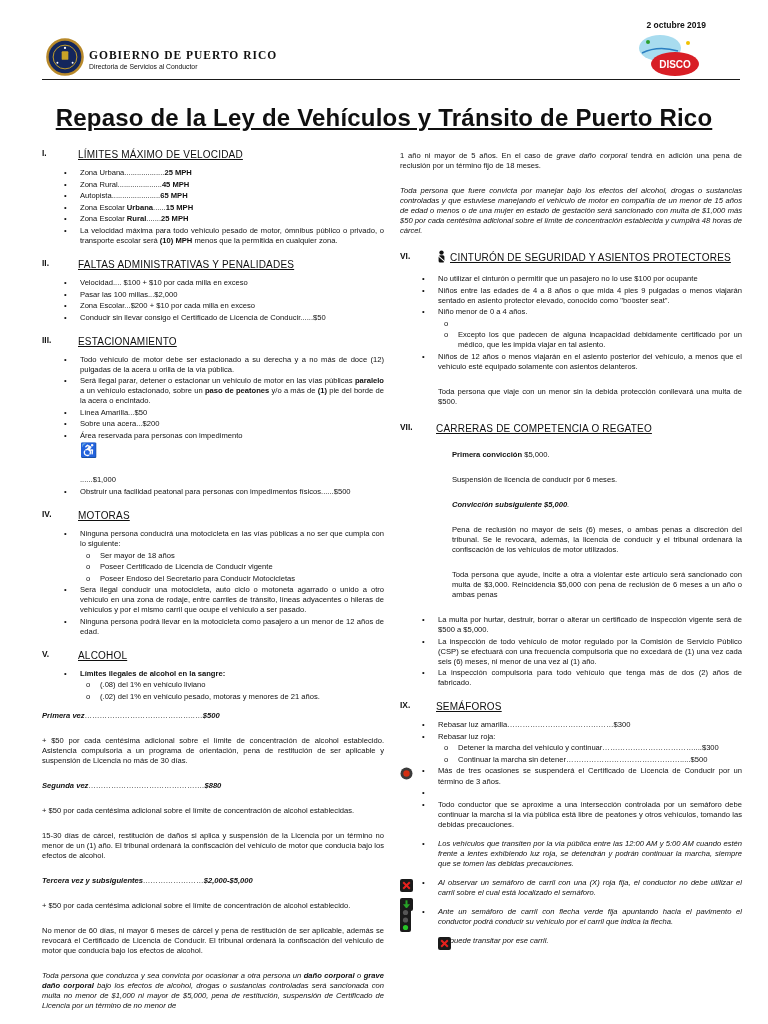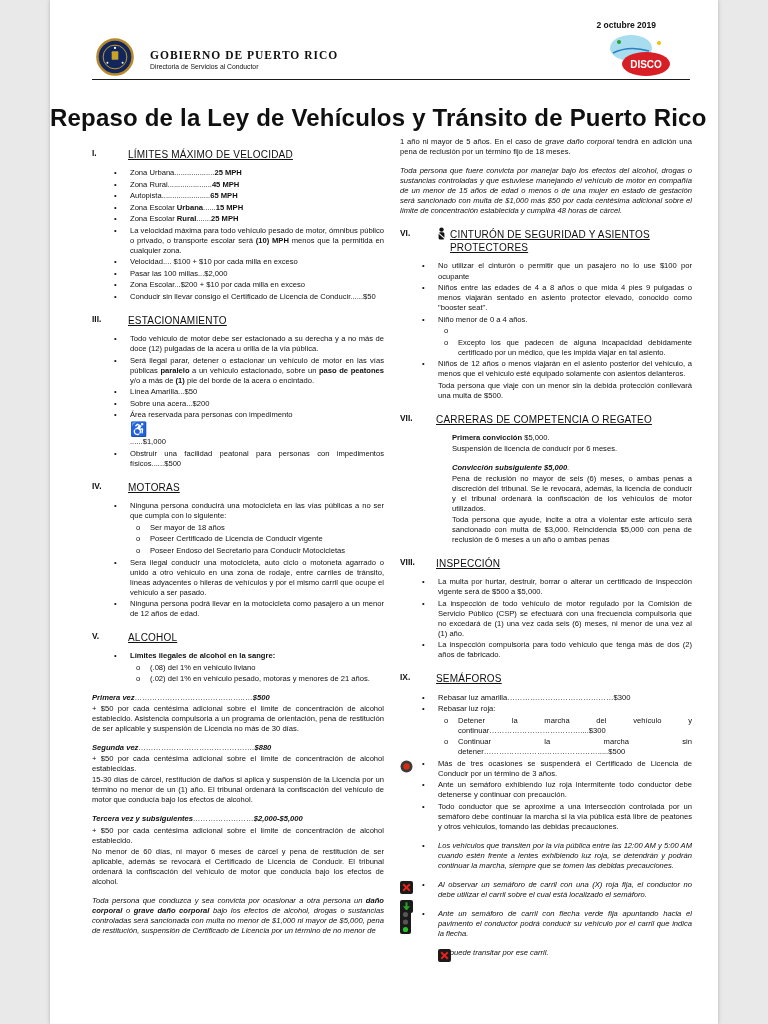--- a/index.html
+++ b/index.html
@@ -1,47 +1,47 @@
 <!DOCTYPE html>
 <html><head>
 <meta charset="utf-8">
 <style>
   html,body{margin:0;padding:0;background:#e9e9e9;}
-  .page{position:relative;width:668px;height:1024px;background:#ffffff;margin:0 auto;
+  .page{position:relative;width:768px;height:1024px;background:#ffffff;margin:0 auto;
         font-family:"Liberation Sans",sans-serif;color:#101010;overflow:hidden;
         box-shadow:0 0 4px rgba(0,0,0,.25);}
   
   .date{position:absolute;top:20px;right:62px;font-size:8.5px;font-weight:bold;}
-  .brand{position:absolute;top:38px;left:46px;display:flex;gap:16px;align-items:center;}
+  .brand{position:absolute;top:38px;left:46px;display:flex;gap:5px;align-items:center;}
   .brand .txt .t1{font-family:"Liberation Serif",serif;font-weight:bold;font-size:11.5px;letter-spacing:1px;}
   .brand .txt .t2{font-size:6.8px;margin-top:2px;}
-  .disco{position:absolute;top:33px;right:47px;}
+  .disco{position:absolute;top:33px;right:68px;}
   .rule{position:absolute;top:79px;left:42px;right:28px;border-top:1.6px solid #1a1a1a;}
-  .doc-title{position:absolute;top:88px;left:0;right:0;font-size:24px;font-weight:bold;letter-spacing:.2px;}
+  .doc-title{position:absolute;top:88px;left:0;right:0;text-align:center;font-size:24px;font-weight:bold;letter-spacing:.2px;text-decoration:underline;}
   
   .cols{position:absolute;top:136px;left:42px;right:26px;bottom:6px;display:flex;gap:16px;}
   .col{flex:1;font-size:7.6px;line-height:1.32;}
   
   .sec{display:flex;align-items:flex-start;margin:12px 0 7px;}
   .sec .num{flex:none;width:36px;font-weight:bold;font-size:8.4px;}
   .sec .ttl{font-weight:normal;font-size:10px;text-decoration:underline;letter-spacing:.2px;}
   .hicon{margin-right:3px;flex:none;position:relative;top:-1px;}
   .b1{display:flex;margin:1.5px 0;}
   .b1 .mk{flex:none;width:16px;margin-left:22px;}
   .b1 .tx{flex:1;text-align:justify;}
   .b2{display:flex;margin:1.5px 0;}
   .b2 .mk{flex:none;width:14px;margin-left:44px;}
   .b2 .tx{flex:1;text-align:justify;}
-  .p{margin:1px 0;text-align:justify;}
+  .p{margin:15px 0;text-align:justify;}
   .p.pn{margin-left:20px;padding-left:32px;}
   .p.pi{margin-left:38px;}
   .sp{margin-top:9px;font-style:italic;}
   .wcline{margin:2px 0 2px 38px;}
   .wcline .wc{display:block;font-size:14px;color:#1464a5;line-height:1;}
-  .wcline .tx{display:block;margin-top:1px;}
+  .wcline .tx{display:block;margin-top:18px;}
   .withicons{position:relative;}
   .sideicons{position:absolute;left:0;top:1px;display:flex;flex-direction:column;gap:3px;}
   b{font-weight:bold;} i{font-style:italic;}
 </style>
 </head>
 <body>
 
 <div class="page">
 
   <div class="date">2 octubre 2019</div>
@@ -101,20 +101,24 @@
           <span class="tx">Zona Escolar <b>Urbana</b>......<b>15 MPH</b></span>
         </div>
         <div class="b1">
           <span class="mk">•</span>
           <span class="tx">Zona Escolar <b>Rural</b>.......<b>25 MPH</b></span>
         </div>
         <div class="b1">
           <span class="mk">•</span>
           <span class="tx">La velocidad máxima para todo vehículo pesado de motor, ómnibus público o privado, o transporte escolar será <b>(10) MPH</b> menos que la permitida en cualquier zona.</span>
         </div>
+        <div class="sec">
+          <span class="num">II.</span>
+          <span class="ttl">FALTAS ADMINISTRATIVAS Y PENALIDADES</span>
+        </div>
         <div class="b1">
           <span class="mk">•</span>
           <span class="tx">Velocidad.... $100 + $10 por cada milla en exceso</span>
         </div>
         <div class="b1">
           <span class="mk">•</span>
           <span class="tx">Pasar las 100 millas...$2,000</span>
         </div>
         <div class="b1">
           <span class="mk">•</span>
@@ -248,24 +252,20 @@
         <div class="p pi"><span class="tx">Toda persona que viaje con un menor sin la debida protección conllevará una multa de $500.</span></div>
         <div class="sec">
           <span class="num">VII.</span>
           <span class="ttl">CARRERAS DE COMPETENCIA O REGATEO</span>
         </div>
         <div class="p pn"><span class="tx"><b>Primera convicción</b>  $5,000.</span></div>
         <div class="p pn"><span class="tx">Suspensión de licencia de conducir por 6 meses.</span></div>
         <div class="p pn sp"><span class="tx"><b>Convicción subsiguiente</b> <b>$5,000</b>.</span></div>
         <div class="p pn"><span class="tx">Pena de reclusión no mayor de seis (6) meses, o ambas penas a discreción del tribunal.  Se le revocará, además, la licencia de conducir y el tribunal ordenará la confiscación de los vehículos de motor utilizados.</span></div>
         <div class="p pn"><span class="tx">Toda persona que ayude, incite a otra a violentar este artículo será sancionado con multa de $3,000. Reincidencia $5,000 con pena de reclusión de 6 meses a un año o ambas penas</span></div>
-        <div class="sec">
-          <span class="num">VIII.</span>
-          <span class="ttl">INSPECCIÓN</span>
-        </div>
         <div class="b1">
           <span class="mk">•</span>
           <span class="tx">La multa por hurtar, destruir, borrar o alterar un certificado de inspección vigente será de $500 a $5,000.</span>
         </div>
         <div class="b1">
           <span class="mk">•</span>
           <span class="tx">La inspección de todo vehículo de motor regulado por la Comisión de Servicio Público (CSP) se efectuará con una frecuencia compulsoria que no excedará de (1) una vez cada   seis (6) meses, ni menor de una vez al (1) año.</span>
         </div>
         <div class="b1">
           <span class="mk">•</span>
@@ -296,21 +296,20 @@
           <span class="tx">Más de tres ocasiones se suspenderá el Certificado de Licencia de Conducir por un término de 3 años.</span>
           <span class="sideicons">
             <span><svg width="13" height="13" viewBox="0 0 13 13">
                 <circle cx="6.5" cy="6.5" r="6" fill="#3a3a3a"></circle>
                 <circle cx="6.5" cy="6.5" r="3.2" fill="#d42e12"></circle>
               </svg></span>
           </span>
         </div>
         <div class="b1">
           <span class="mk">•</span>
-          <span class="tx">Ante un semáforo exhibiendo luz roja intermitente todo conductor debe detenerse y continuar con precaución.</span>
         </div>
         <div class="b1">
           <span class="mk">•</span>
           <span class="tx">Todo conductor que se aproxime a una intersección controlada por un semáforo debe continuar la marcha si la vía pública está libre de peatones y otros vehículos, tomando las debidas precauciones.</span>
         </div>
         <div class="b1 sp">
           <span class="mk">•</span>
           <span class="tx">Los vehículos que transiten por la vía pública entre las 12:00 AM y 5:00 AM cuando estén frente a lentes exhibiendo luz roja, se detendrán y podrán continuar la marcha, siempre que se tomen las debidas precauciones.</span>
         </div>
         <div class="b1 sp withicons">

